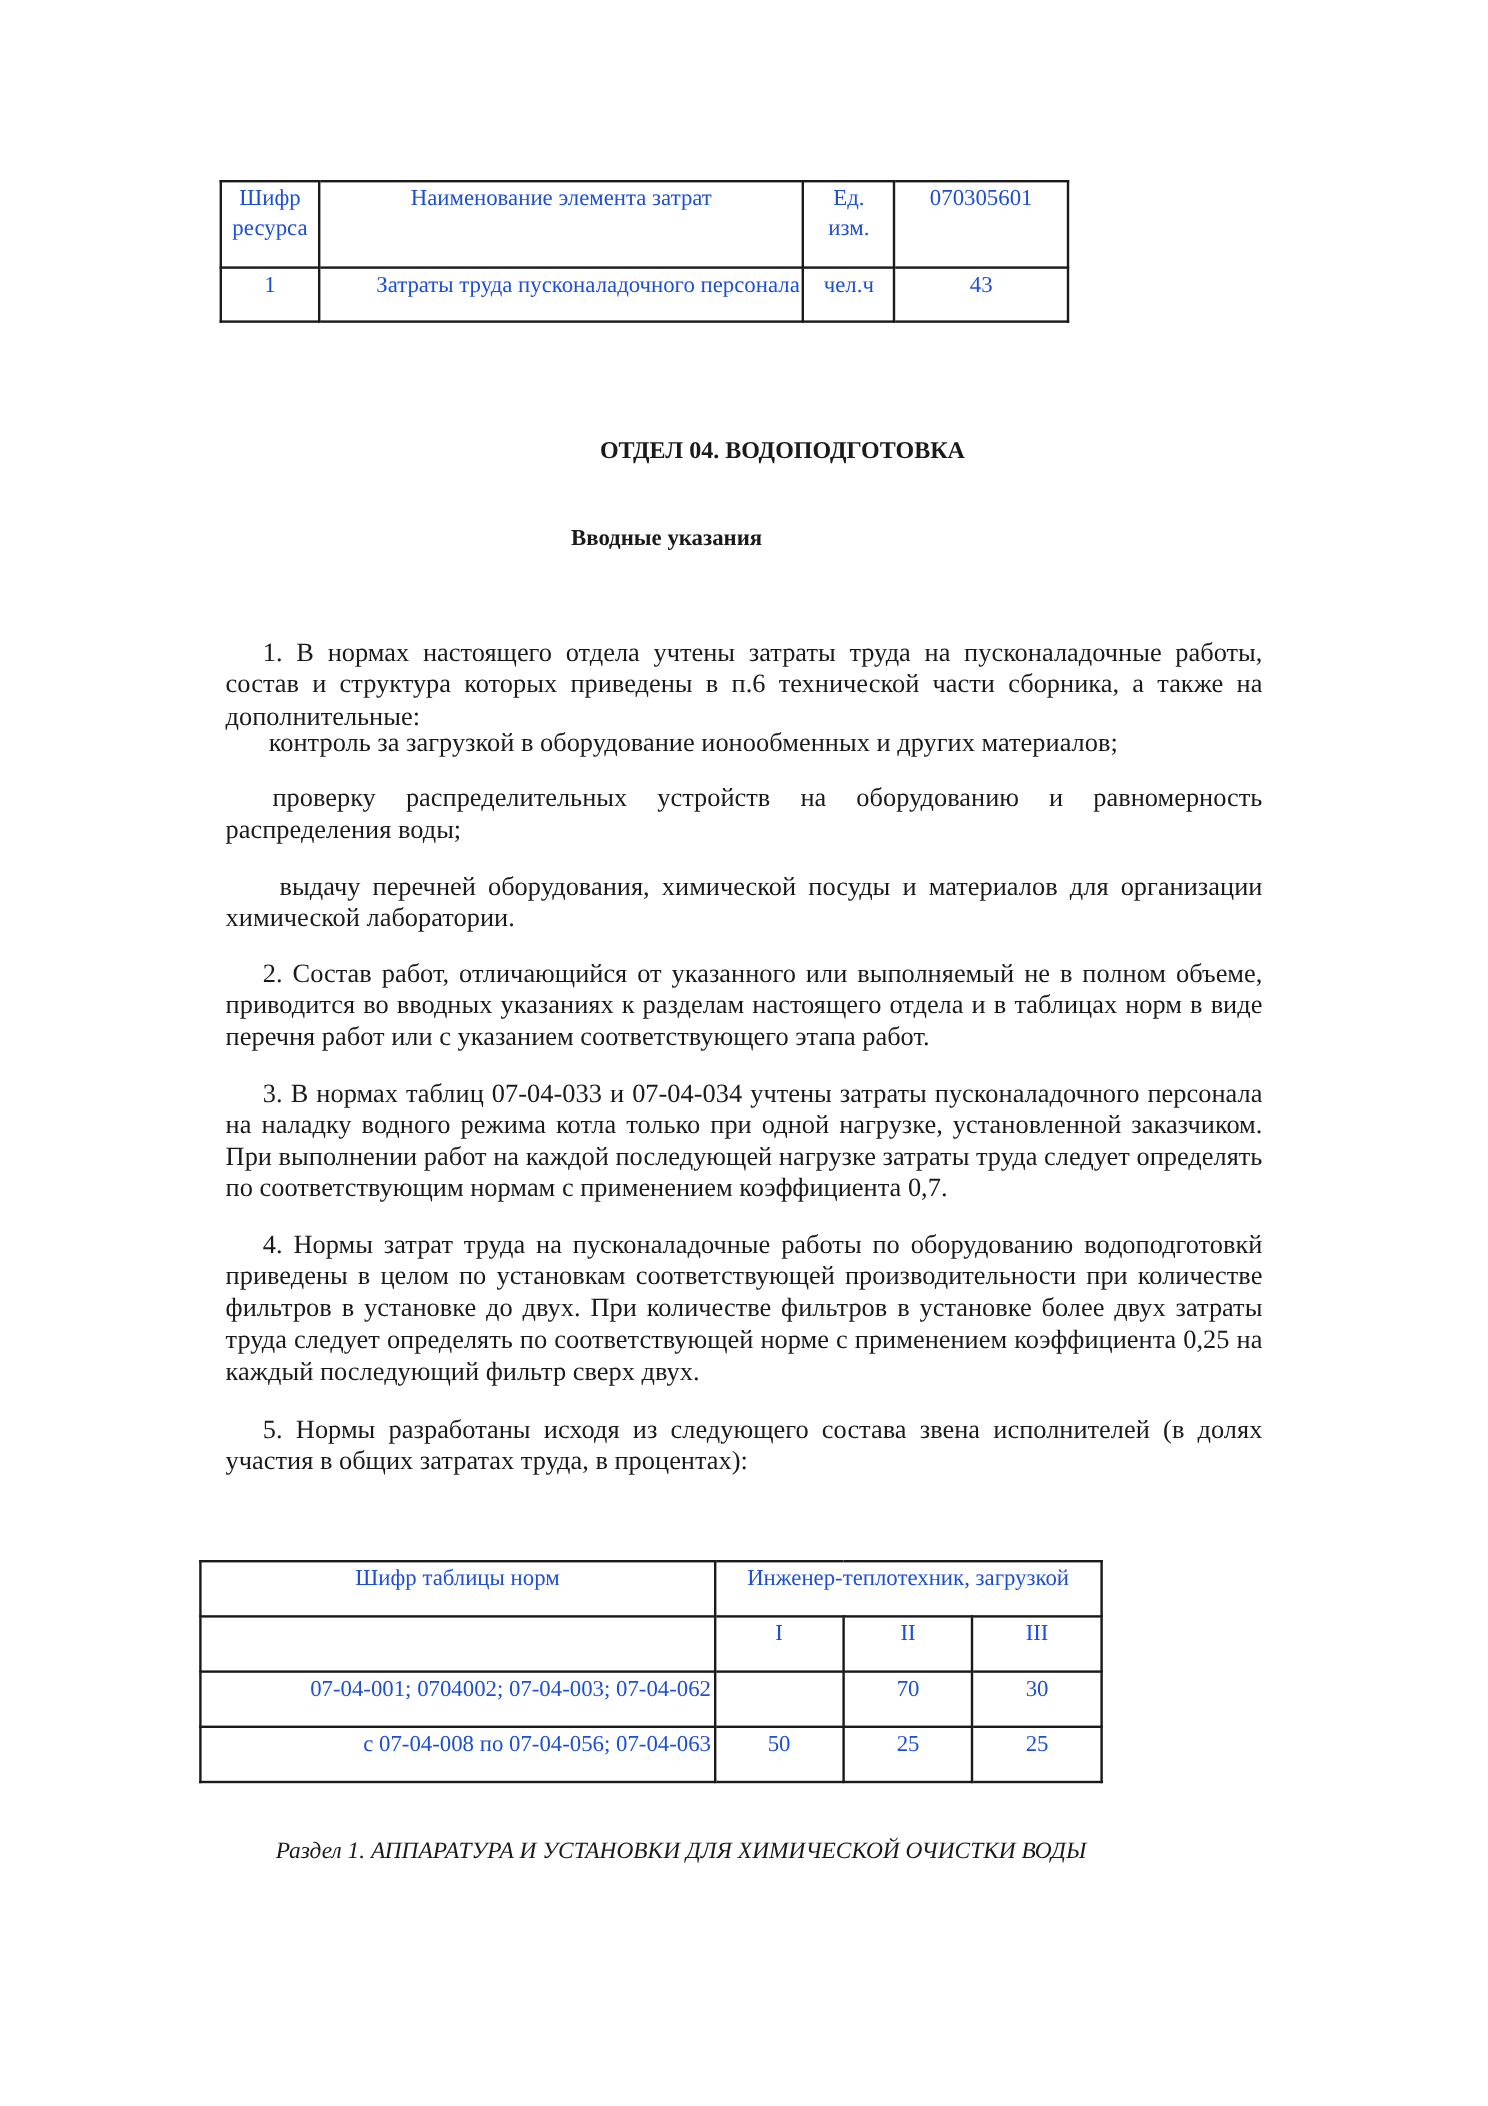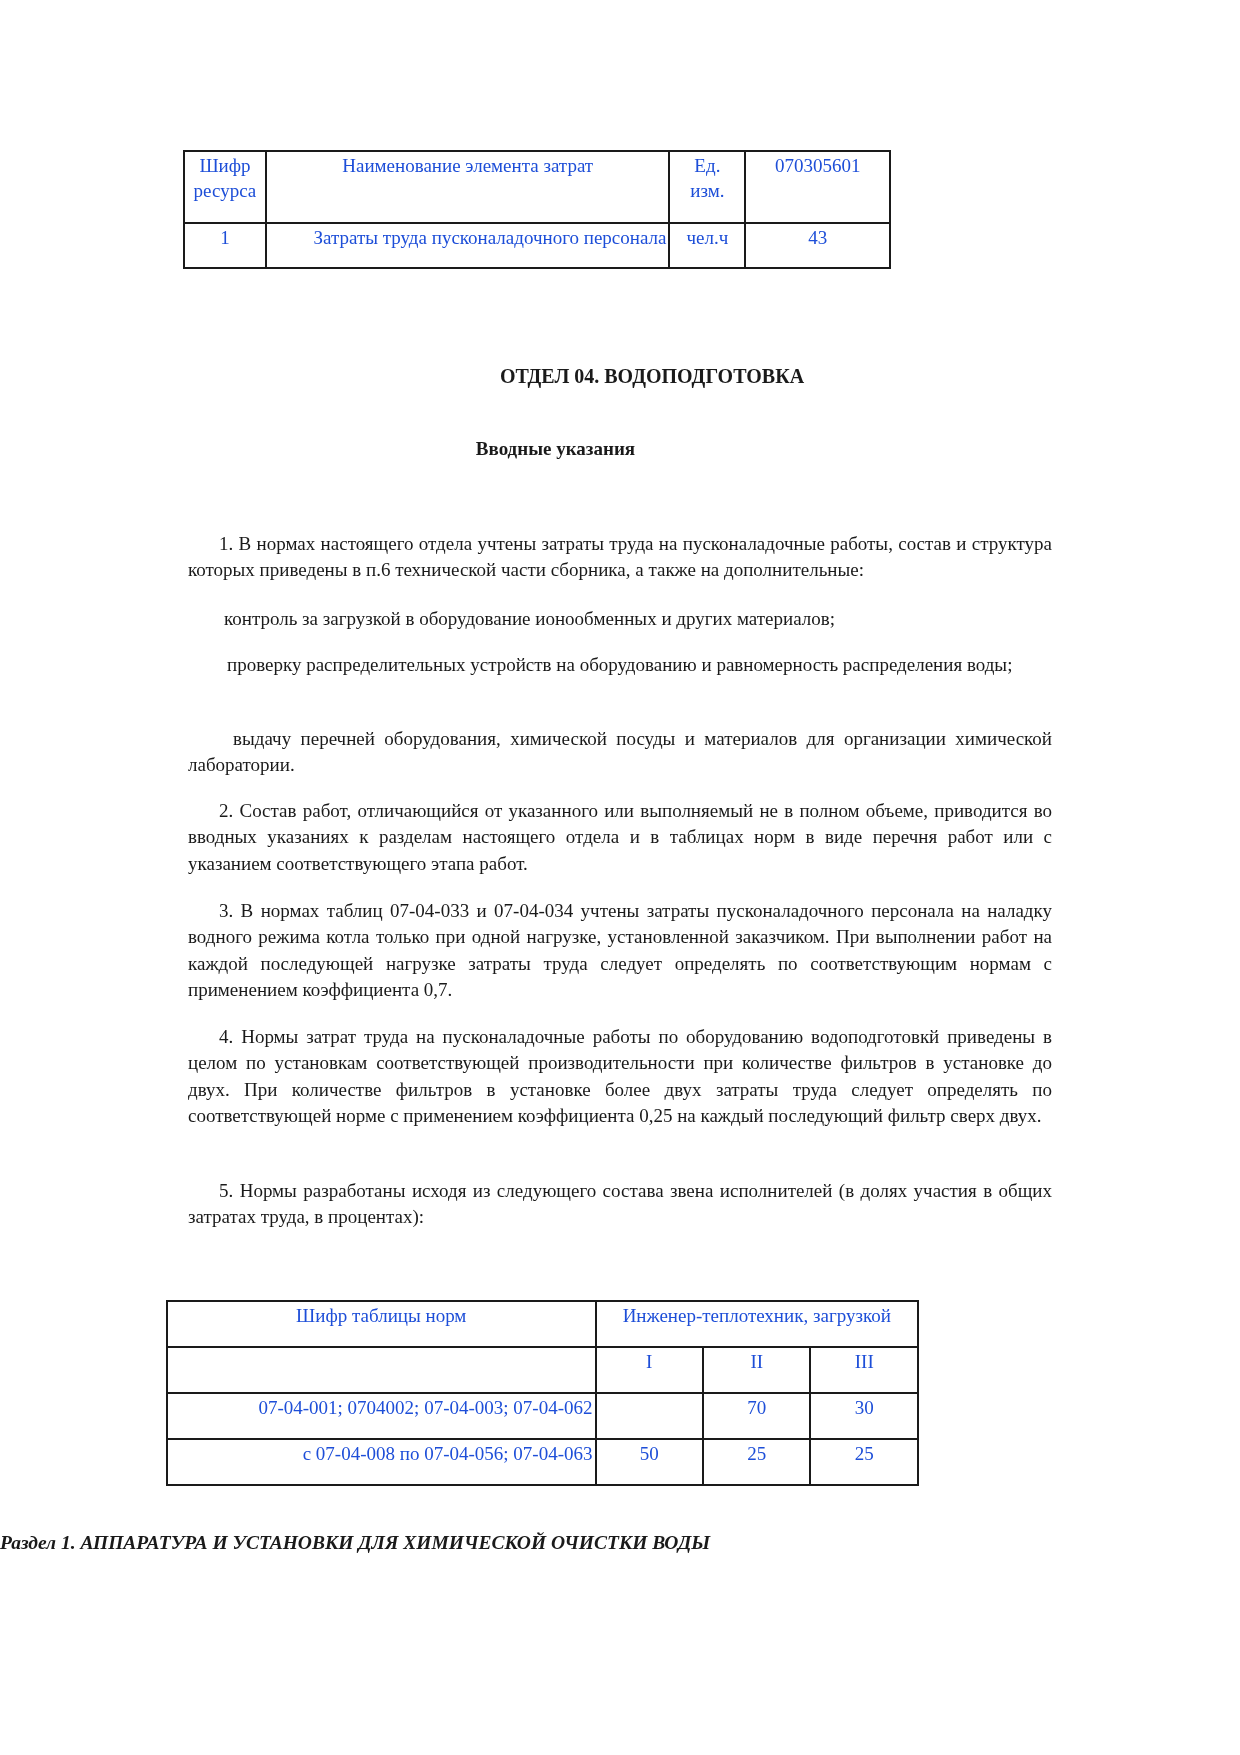--- a/index.html
+++ b/index.html
@@ -21,26 +21,26 @@
   .heading {
     position: absolute; left: 0; width: 1240px; text-align: center;
     font-weight: bold; font-size: 20px; line-height: 24px; padding-left: 32px;
   }
   .sub-heading {
     position: absolute; left: 0; width: 1111px; text-align: center;
     font-weight: bold; font-size: 19px; line-height: 24px;
   }
   .para {
     position: absolute; left: 188px; width: 864px;
-    font-size: 19px; line-height: 26.4px; text-align: justify;
+    font-size: 22px; line-height: 26.4px; text-align: justify;
     text-align-last: left;
   }
   .section-title {
-    position: absolute; left: 0; width: 1135px; text-align: left;
-    font-weight: bold; font-style: italic; font-size: 19.5px; line-height: 24px;
+    position: absolute; left: 0; width: 1135px; text-align: center;
+    font-weight: normal; font-style: italic; font-size: 19.5px; line-height: 24px;
   }
 </style>
 </head>
 <body>
 
 <table class="grid" style="left:183px; top:150px; width:708px;">
   <colgroup>
     <col style="width:82px">
       <col style="width:405px">
       <col style="width:76px">

